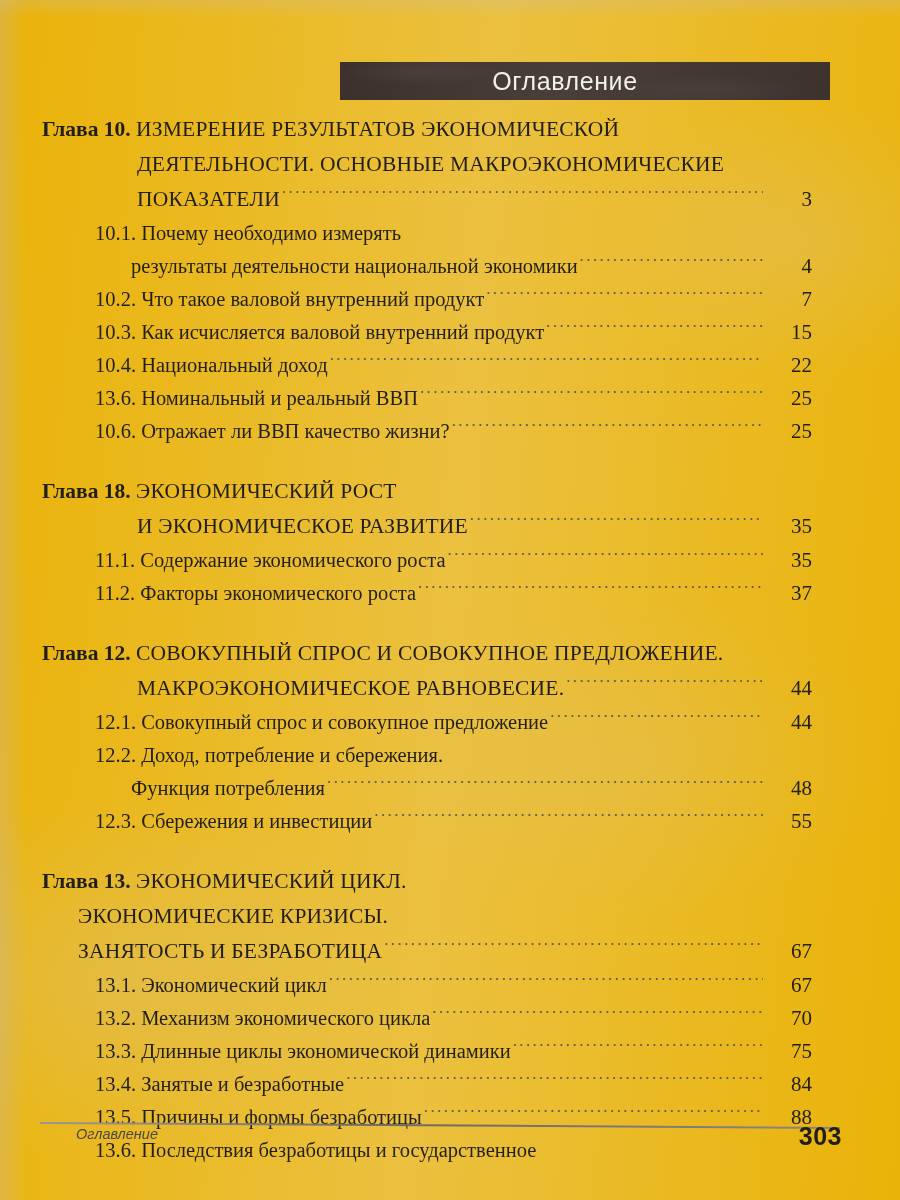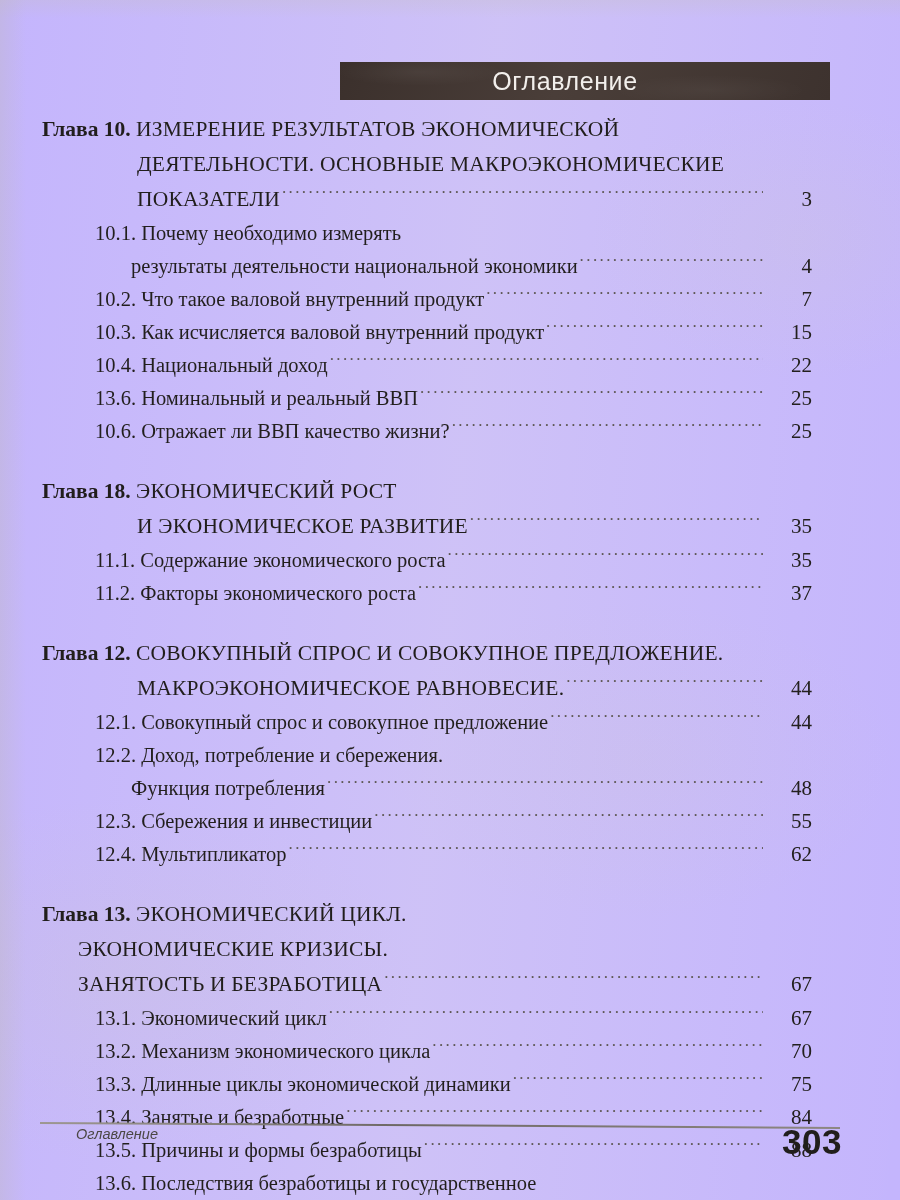--- a/index.html
+++ b/index.html
@@ -12,21 +12,21 @@
     background: #ffffff;
     font-family: "Liberation Serif", "DejaVu Serif", serif;
     color: #1a1a1a;
     overflow: hidden;
     position: relative;
   }
   .page {
     position: relative;
     width: 900px;
     height: 1200px;
-    background: #c4b5fd;
+    background: #eab308;
     overflow: hidden;
   }
   
   .scan-tint {
     position: absolute;
     inset: 0;
     pointer-events: none;
     background:
       radial-gradient(ellipse 420px 260px at 120px 980px, rgba(206,200,196,0.22), rgba(255,255,255,0) 70%),
       radial-gradient(ellipse 300px 200px at 800px 240px, rgba(208,202,198,0.18), rgba(255,255,255,0) 70%),
@@ -163,21 +163,21 @@
     top: 1126px;
     font-style: italic;
     font-size: 14.5px;
     color: #4b4744;
     font-family: "Liberation Sans", "DejaVu Sans", sans-serif;
   }
   .footer-right {
     position: absolute;
     right: 58px;
     top: 1122px;
-    font-size: 35px;
+    font-size: 25px;
     font-weight: bold;
     color: #211e1c;
     font-family: "Liberation Sans", "DejaVu Sans", sans-serif;
     letter-spacing: 0.5px;
   }
 </style>
 </head>
 <body>
 
 <div class="page">
@@ -291,25 +291,20 @@
         <div class="row sub-line cont">
           <span class="txt">Функция потребления</span>
           <span class="leaders"></span>
           <span class="pageno">48</span>
         </div>
         <div class="row sub-line">
           <span class="txt">12.3. Сбережения и инвестиции</span>
           <span class="leaders"></span>
           <span class="pageno">55</span>
         </div>
-        <div class="row sub-line">
-          <span class="txt">12.4. Мультипликатор</span>
-          <span class="leaders"></span>
-          <span class="pageno">62</span>
-        </div>
       </div>
       <div class="chap-gap"></div>
       <div class="chap-block">
         <div class="row chap-line first">
           <span class="txt"><span class="label">Глава 13.</span><span> </span><span class="title">ЭКОНОМИЧЕСКИЙ ЦИКЛ.</span></span>
           <span class="leaders" style="visibility: hidden;"></span>
           <span class="pageno"></span>
         </div>
         <div class="row chap-line cont cont-narrow">
           <span class="txt"><span class="title">ЭКОНОМИЧЕСКИЕ КРИЗИСЫ.</span></span>

